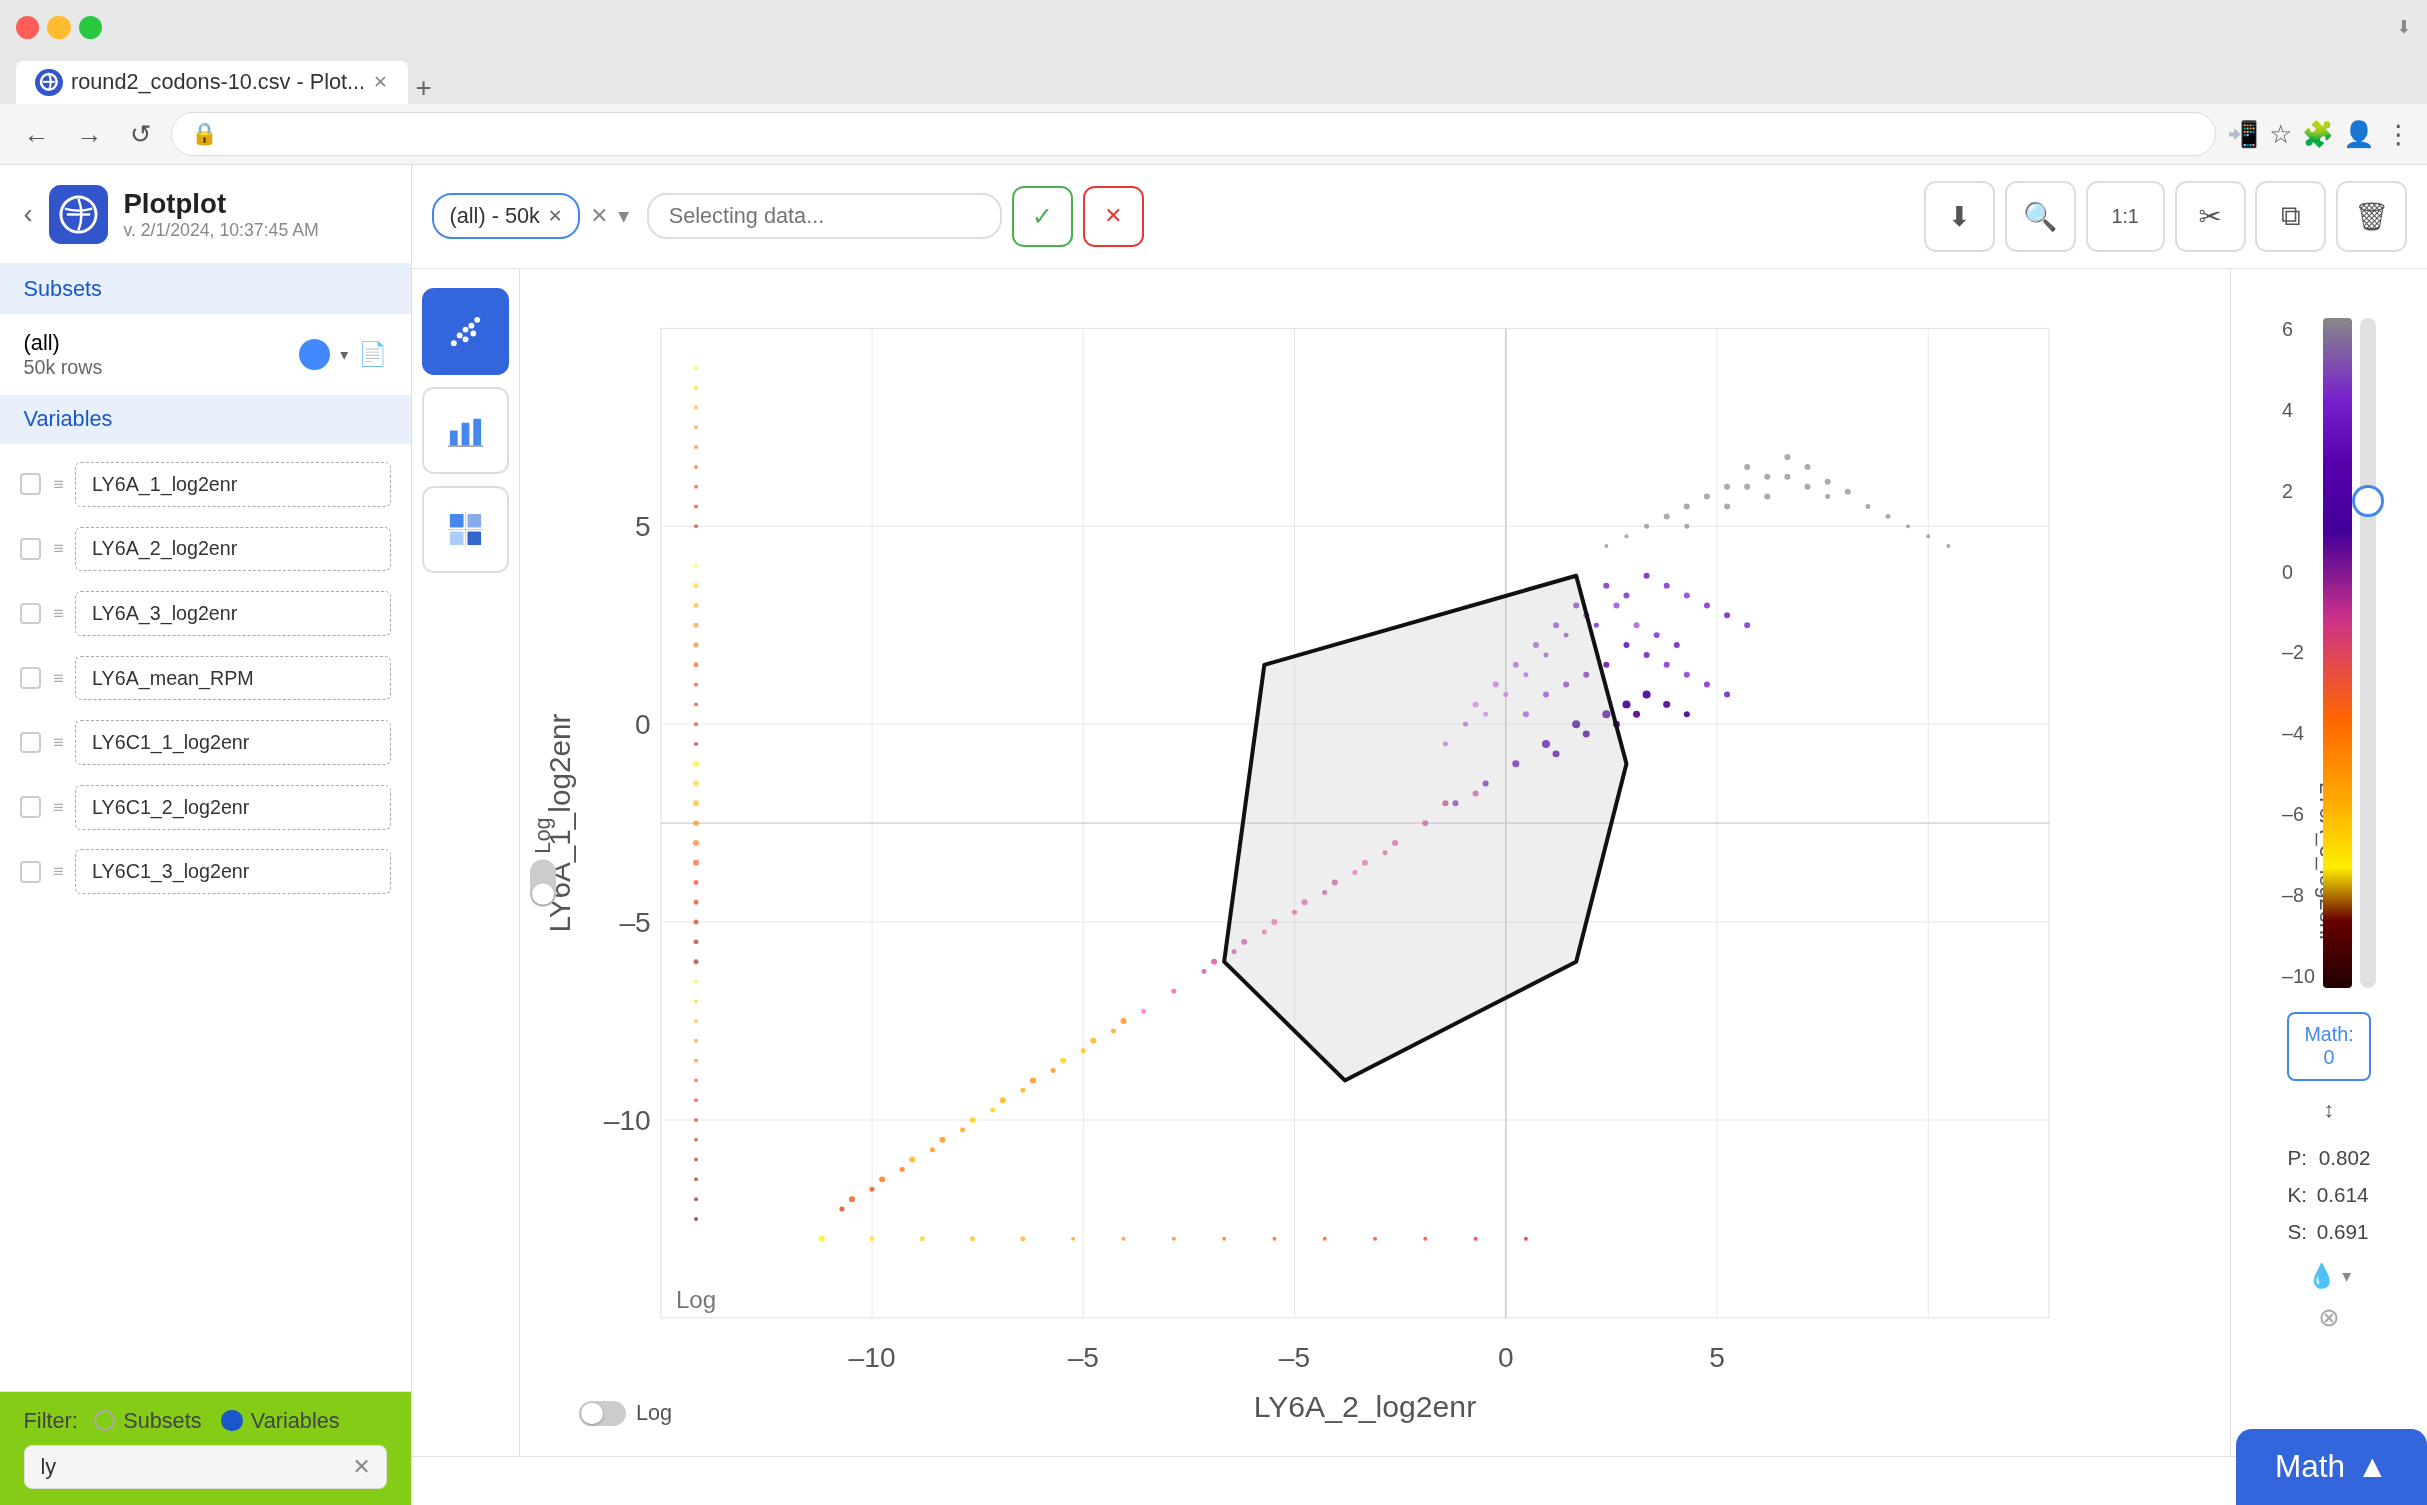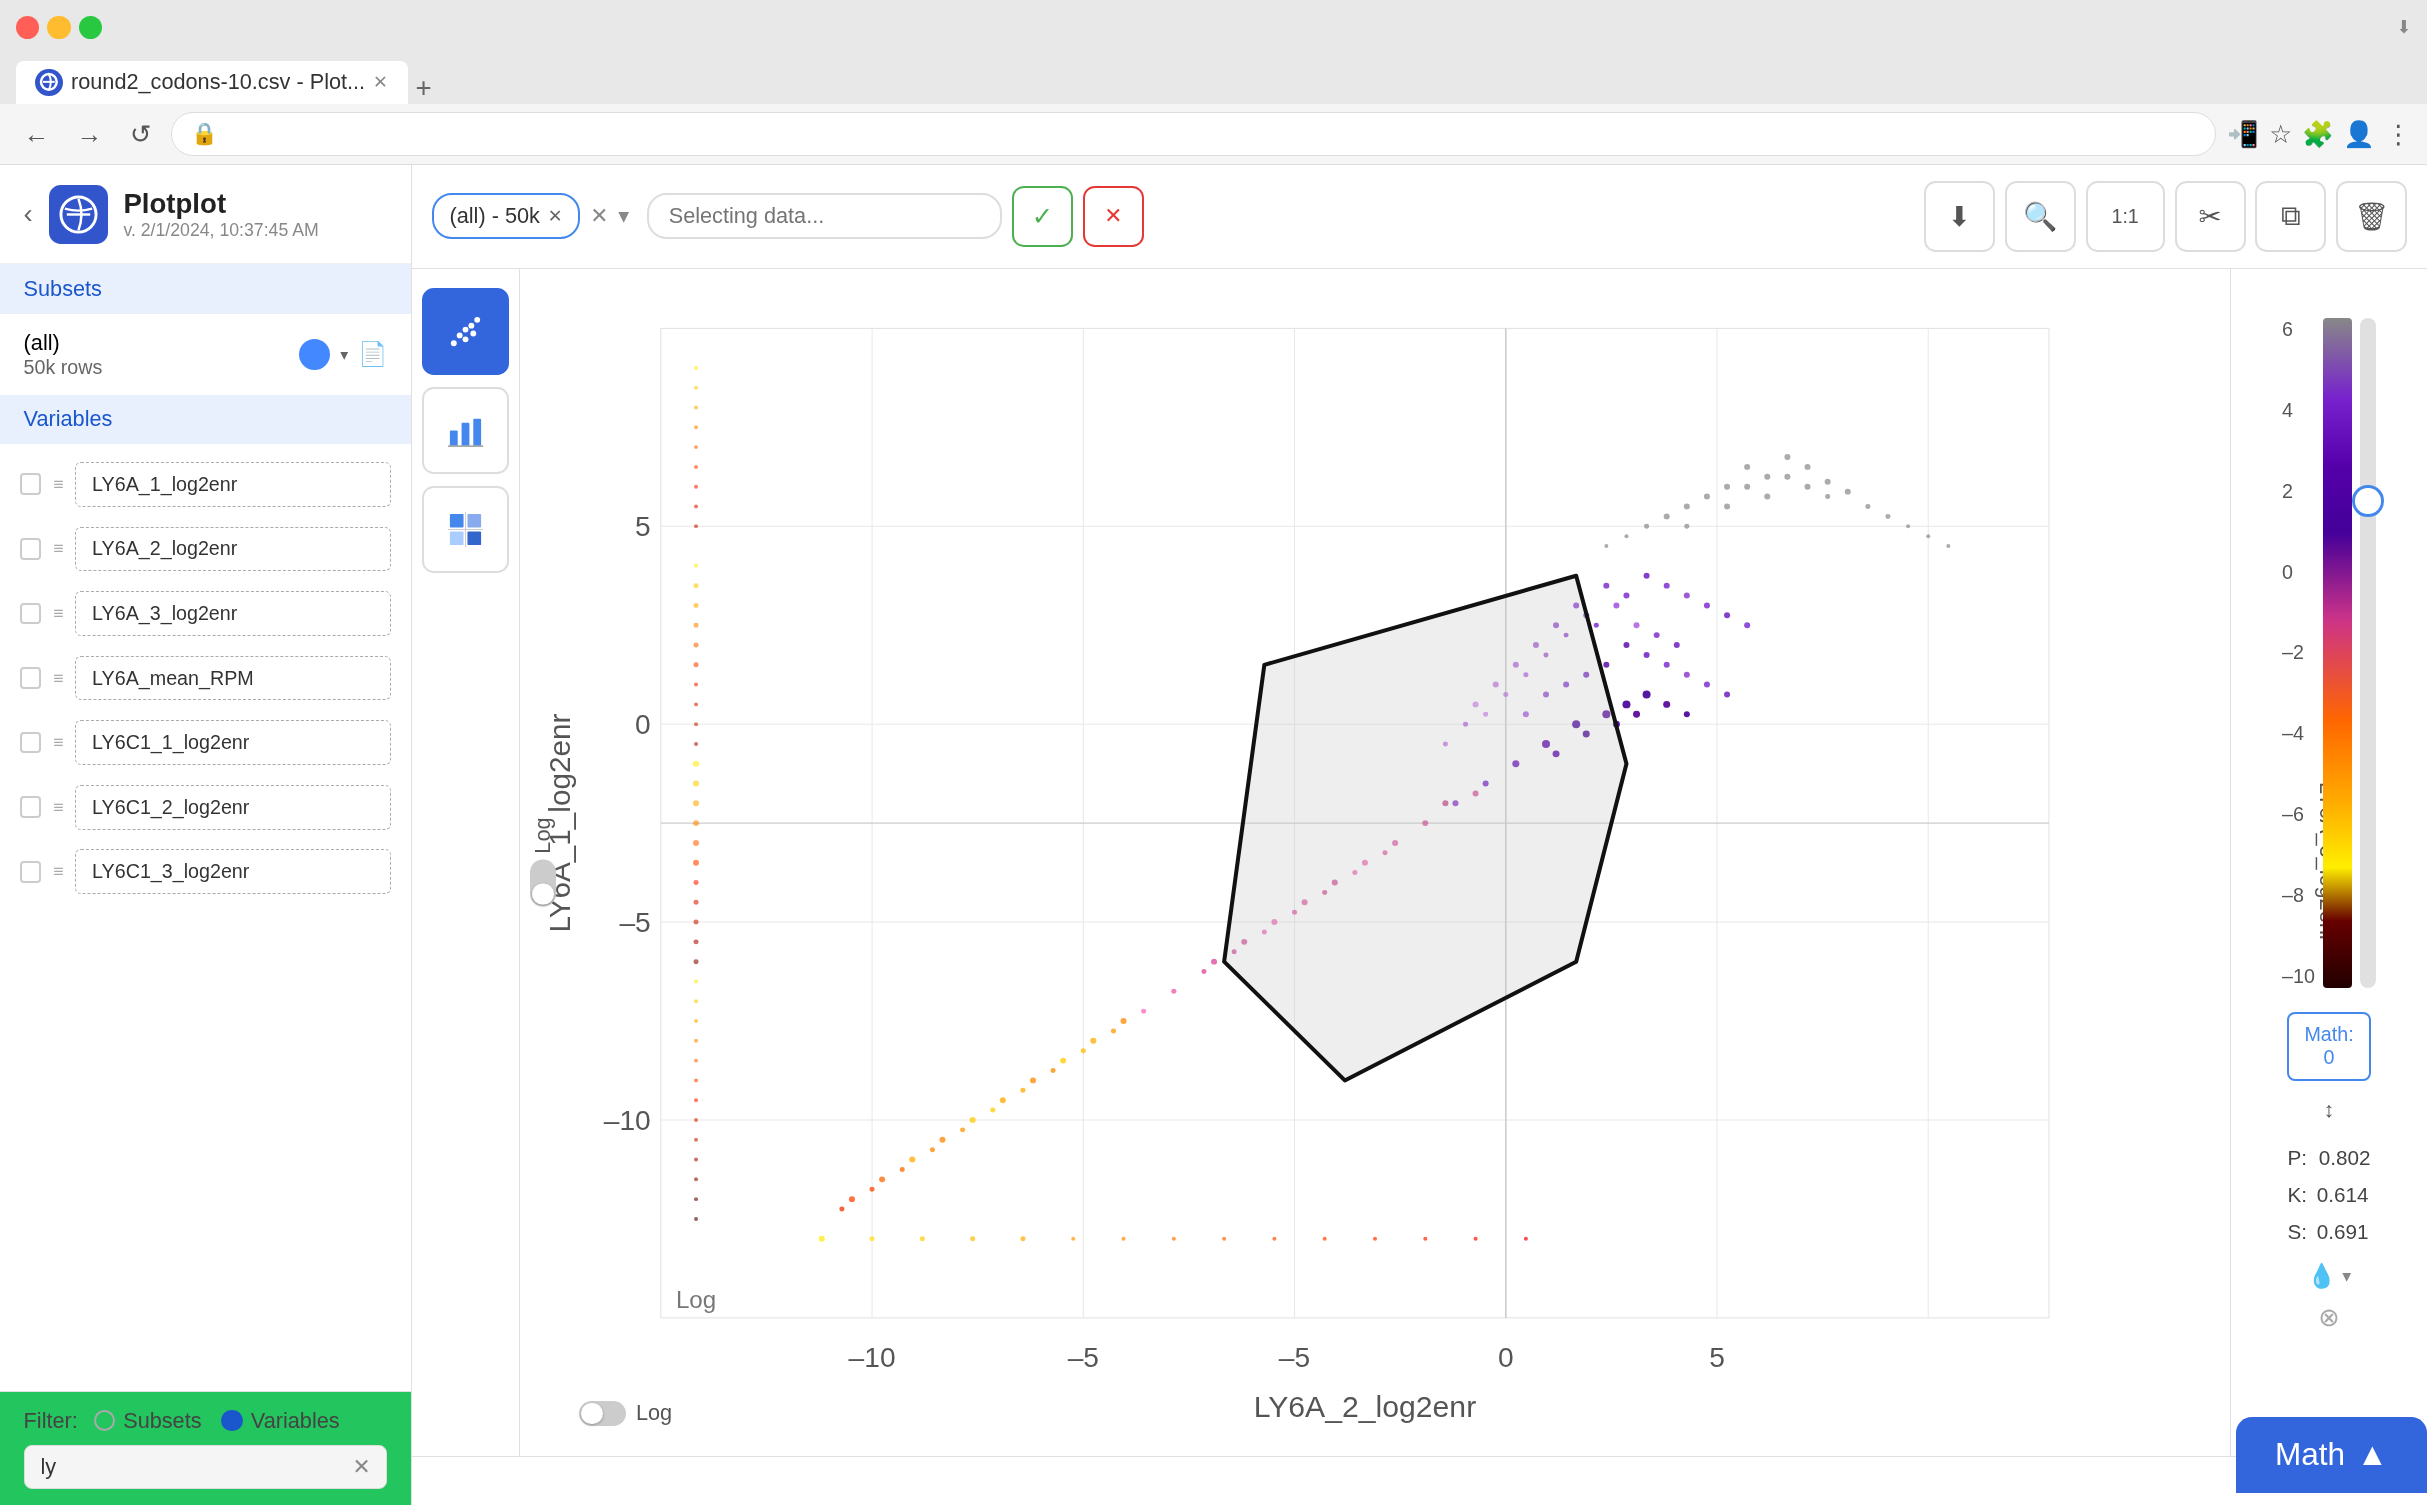--- a/index.html
+++ b/index.html
@@ -43,21 +43,21 @@
     .dropdown-arrow { color: #666; font-size: 15.8px; }
     .file-icon { color: #888; font-size: 23.6px; }
 
     .variables-section { flex: 1; overflow-y: auto; }
     .variable-list { padding: 7.9px 0; }
     .variable-item { display: flex; align-items: center; padding: 9.9px 19.7px; gap: 11.8px; }
     .var-checkbox { width: 21.7px; height: 21.7px; border: 2px solid #ccc; border-radius: 3.9px; flex-shrink: 0; }
     .var-drag { color: #aaa; font-size: 17.7px; flex-shrink: 0; }
     .var-name { flex: 1; background: white; border: 1.5px dashed #aaa; border-radius: 5.9px; padding: 9.9px 15.8px; font-size: 19.7px; color: #333; }
 
-    .filter-bar { padding: 15.8px 23.6px; border-top: 1px solid #e0e0e0; background: #22c55e; }
+    .filter-bar { padding: 15.8px 23.6px; border-top: 1px solid #e0e0e0; background: #84cc16; }
     .filter-label-row { display: flex; align-items: center; gap: 15.8px; margin-bottom: 11.8px; font-size: 21.7px; color: #444; }
     .radio-group { display: flex; gap: 19.7px; }
     .radio-item { display: flex; align-items: center; gap: 7.9px; font-size: 21.7px; color: #444; cursor: pointer; }
     .radio-circle { width: 21.7px; height: 21.7px; border-radius: 50%; border: 2px solid #aaa; display: inline-block; }
     .radio-circle.active { border-color: #1a56cc; background: #1a56cc; }
     .filter-input-row { display: flex; align-items: center; background: #f5f5f5; border: 1px solid #ddd; border-radius: 7.9px; padding: 7.9px 15.8px; gap: 7.9px; }
     .filter-input { border: none; background: none; font-size: 21.7px; flex: 1; outline: none; color: #333; }
     .filter-clear { color: #888; cursor: pointer; font-size: 21.7px; }
 
     
@@ -67,21 +67,21 @@
     .chip-clear { color: #888; cursor: pointer; font-size: 19.7px; }
     .chip-dropdown { color: #666; cursor: pointer; font-size: 19.7px; }
     .selecting-data-btn { background: white; border: 2px solid #ddd; border-radius: 19.7px; padding: 7.9px 19.7px; font-size: 21.7px; color: #888; cursor: pointer; margin-left: 7.9px; flex: 1; max-width: 355px; }
     .confirm-btn { width: 61px; height: 61px; background: white; border: 2px solid #4caf50; border-radius: 11.8px; display: flex; align-items: center; justify-content: center; cursor: pointer; font-size: 25.6px; color: #4caf50; }
     .cancel-btn { width: 61px; height: 61px; background: white; border: 2px solid #e53935; border-radius: 11.8px; display: flex; align-items: center; justify-content: center; cursor: pointer; font-size: 25.6px; color: #e53935; }
     .rt-btn { width: 87px; height: 87px; background: white; border: 2px solid #ddd; border-radius: 11.8px; display: flex; align-items: center; justify-content: center; cursor: pointer; font-size: 27.6px; color: #555; }
     .rt-btn.active { background: #3366dd; color: white; border-color: #3366dd; }
     .nan-badge { background: white; border: 2px solid #4488ee; border-radius: 7.9px; padding: 9.9px 15.8px; text-align: center; font-size: 19.7px; color: #4488ee; }
 
     
-    .math-btn { position: fixed; bottom: 12px; right: 0; background: #3366dd; color: white; border: none; border-radius: 15.8px 15.8px 0 0; padding: 19.7px 39px; font-size: 31.5px; font-weight: 500; cursor: pointer; display: flex; align-items: center; gap: 11.8px; z-index: 100; }
+    .math-btn { position: fixed; bottom: 0; right: 0; background: #3366dd; color: white; border: none; border-radius: 15.8px 15.8px 0 0; padding: 19.7px 39px; font-size: 31.5px; font-weight: 500; cursor: pointer; display: flex; align-items: center; gap: 11.8px; z-index: 100; }
 
     
     .variables-section::-webkit-scrollbar { width: 7.9px; }
     .variables-section::-webkit-scrollbar-track { background: #f0f0f0; }
     .variables-section::-webkit-scrollbar-thumb { background: #ccc; border-radius: 3.9px; }
     .toggle-switch { width: 47px; height: 25.6px; background: #ccc; border-radius: 12.8px; position: relative; cursor: pointer; }
     .toggle-knob { width: 21.7px; height: 21.7px; background: white; border-radius: 50%; position: absolute; top: 2px; left: 2px; box-shadow: 0 1px 3px rgba(0,0,0,0.3); }
 
     svg text { font-family: -apple-system, BlinkMacSystemFont, 'Segoe UI', sans-serif; }
   </style>

